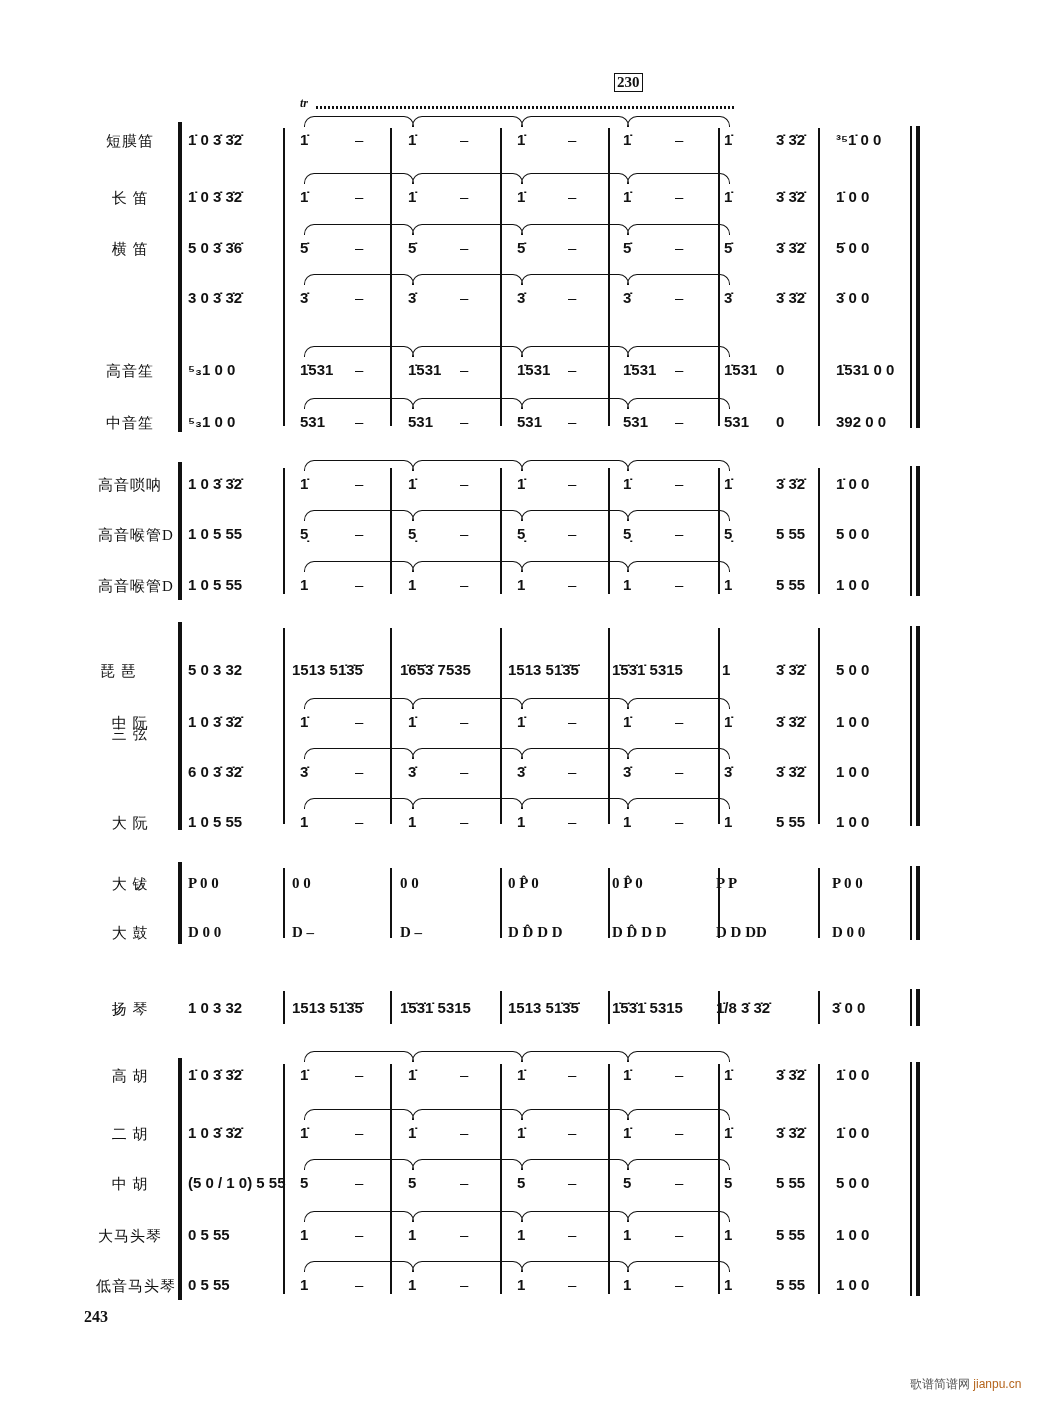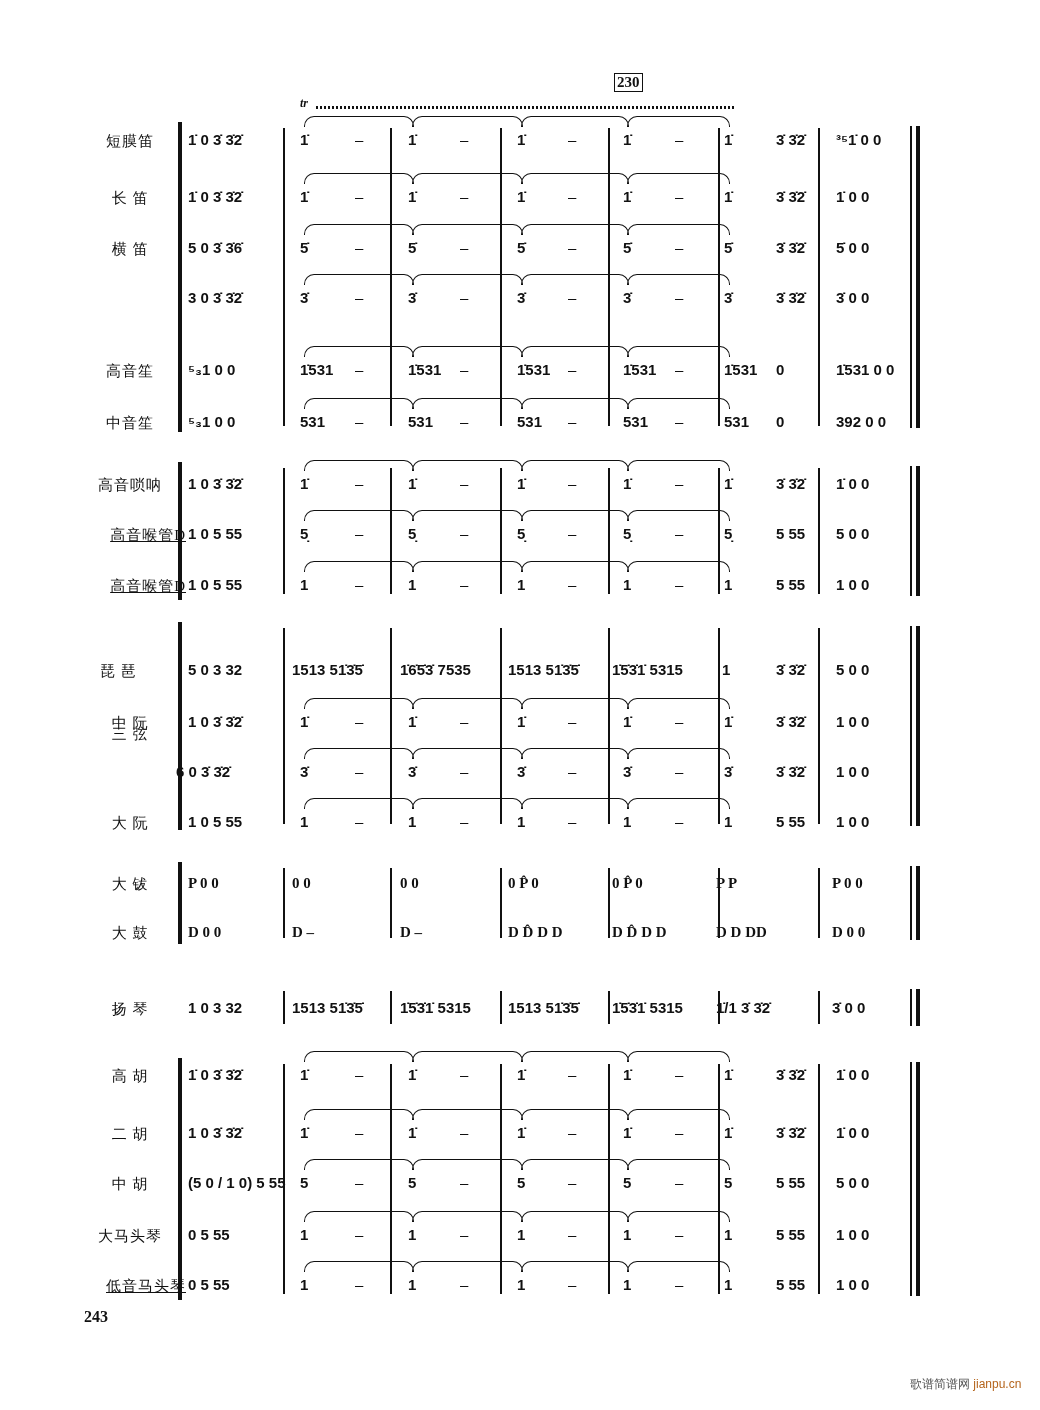--- a/index.html
+++ b/index.html
@@ -6,21 +6,21 @@
   body { width:1040px; height:1410px; position:relative; overflow:hidden;
          font-family:"Liberation Sans", sans-serif; color:#111; }
   .rehearsal { position:absolute; left:614px; top:73px; border:1.5px solid #111; padding:0 2px;
                font-family:"Liberation Serif", serif; font-weight:bold; font-size:15px; line-height:17px; }
   .trill { position:absolute; left:300px; top:96px; font-family:"Liberation Serif", serif;
            font-style:italic; font-weight:bold; font-size:12px; }
   .trill-line { position:absolute; left:316px; top:106px; width:420px; height:3px;
                 background:repeating-linear-gradient(90deg,#111 0 2px,transparent 2px 4px); }
   .inst { position:absolute; width:100px; text-align:center; font-family:"Liberation Serif", serif;
           font-size:15px; letter-spacing:1px; }
-  .inst.left { text-align:right;text-decoration:underline; }
+  .inst.left { text-align:center; }
   .n { position:absolute; font-weight:bold; font-size:15px; line-height:16px; white-space:nowrap; }
   .bar { position:absolute; width:1.5px; background:#111; }
   .bracket { position:absolute; width:4px; background:#111; }
   .final { position:absolute; width:4px; background:#111; }
   .final2 { position:absolute; width:1.5px; background:#111; }
   .tie { position:absolute; height:10px; border-top:1.5px solid #111;
          border-left:1.5px solid #111; border-right:1.5px solid #111; border-radius:10px 10px 0 0;
          border-bottom:none; }
   .pg { position:absolute; left:84px; top:1308px; font-family:"Liberation Serif", serif; font-weight:bold; font-size:16px; }
   .wm { position:absolute; left:910px; top:1376px; font-size:12px; color:#555; }
@@ -234,21 +234,21 @@
     <div class="n" style="left: 517px; top: 714px;">1̇</div>
     <div class="n" style="left: 568px; top: 714px; font-weight: normal;">–</div>
     <div class="tie" style="left: 521px; top: 698px; width: 106px;"></div>
     <div class="n" style="left: 623px; top: 714px;">1̇</div>
     <div class="n" style="left: 675px; top: 714px; font-weight: normal;">–</div>
     <div class="tie" style="left: 627px; top: 698px; width: 101px;"></div>
     <div class="n" style="left: 724px; top: 714px;">1̇</div>
     <div class="n" style="left: 776px; top: 714px;">3̇ 3̇2̇</div>
     <div class="n" style="left: 836px; top: 714px;">1 0   0</div>
     <div class="inst" style="left: 80px; top: 725px;">三  弦</div>
-    <div class="n" style="left: 176px; top: 764px;">6 0  3̇ 3̇2̇</div>
+    <div class="n" style="left: 188px; top: 764px;">6 0  3̇ 3̇2̇</div>
     <div class="n" style="left: 300px; top: 764px;">3̇</div>
     <div class="n" style="left: 355px; top: 764px; font-weight: normal;">–</div>
     <div class="tie" style="left: 304px; top: 748px; width: 108px;"></div>
     <div class="n" style="left: 408px; top: 764px;">3̇</div>
     <div class="n" style="left: 460px; top: 764px; font-weight: normal;">–</div>
     <div class="tie" style="left: 412px; top: 748px; width: 109px;"></div>
     <div class="n" style="left: 517px; top: 764px;">3̇</div>
     <div class="n" style="left: 568px; top: 764px; font-weight: normal;">–</div>
     <div class="tie" style="left: 521px; top: 748px; width: 106px;"></div>
     <div class="n" style="left: 623px; top: 764px;">3̇</div>
@@ -306,21 +306,21 @@
     <div class="bar" style="left: 718px; top: 991px; height: 33px;"></div>
     <div class="bar" style="left: 818px; top: 991px; height: 33px;"></div>
     <div class="final" style="left: 916px; top: 989px; height: 37px;"></div>
     <div class="final2" style="left: 910px; top: 989px; height: 37px;"></div>
     <div class="inst" style="left: 80px; top: 1000px;">扬  琴</div>
     <div class="n" style="left: 188px; top: 1000px;">1 0  3 32</div>
     <div class="n" style="left: 292px; top: 1000px;">1513 51̇3̇5̇</div>
     <div class="n" style="left: 400px; top: 1000px;">1̇5̇3̇1̇ 5315</div>
     <div class="n" style="left: 508px; top: 1000px;">1513 51̇3̇5̇</div>
     <div class="n" style="left: 612px; top: 1000px;">1̇5̇3̇1̇ 5315</div>
-    <div class="n" style="left: 716px; top: 1000px;">1̇/1   3̇ 3̇2̇</div>
+    <div class="n" style="left: 716px; top: 1000px;">1̇/8   3̇ 3̇2̇</div>
     <div class="n" style="left: 832px; top: 1000px;">3̇ 0   0</div>
     <div class="bracket" style="left: 178px; top: 1058px; height: 242px;"></div>
     <div class="bar" style="left: 283px; top: 1064px; height: 230px;"></div>
     <div class="bar" style="left: 390px; top: 1064px; height: 230px;"></div>
     <div class="bar" style="left: 500px; top: 1064px; height: 230px;"></div>
     <div class="bar" style="left: 608px; top: 1064px; height: 230px;"></div>
     <div class="bar" style="left: 718px; top: 1064px; height: 230px;"></div>
     <div class="bar" style="left: 818px; top: 1064px; height: 230px;"></div>
     <div class="final" style="left: 916px; top: 1062px; height: 234px;"></div>
     <div class="final2" style="left: 910px; top: 1062px; height: 234px;"></div>

